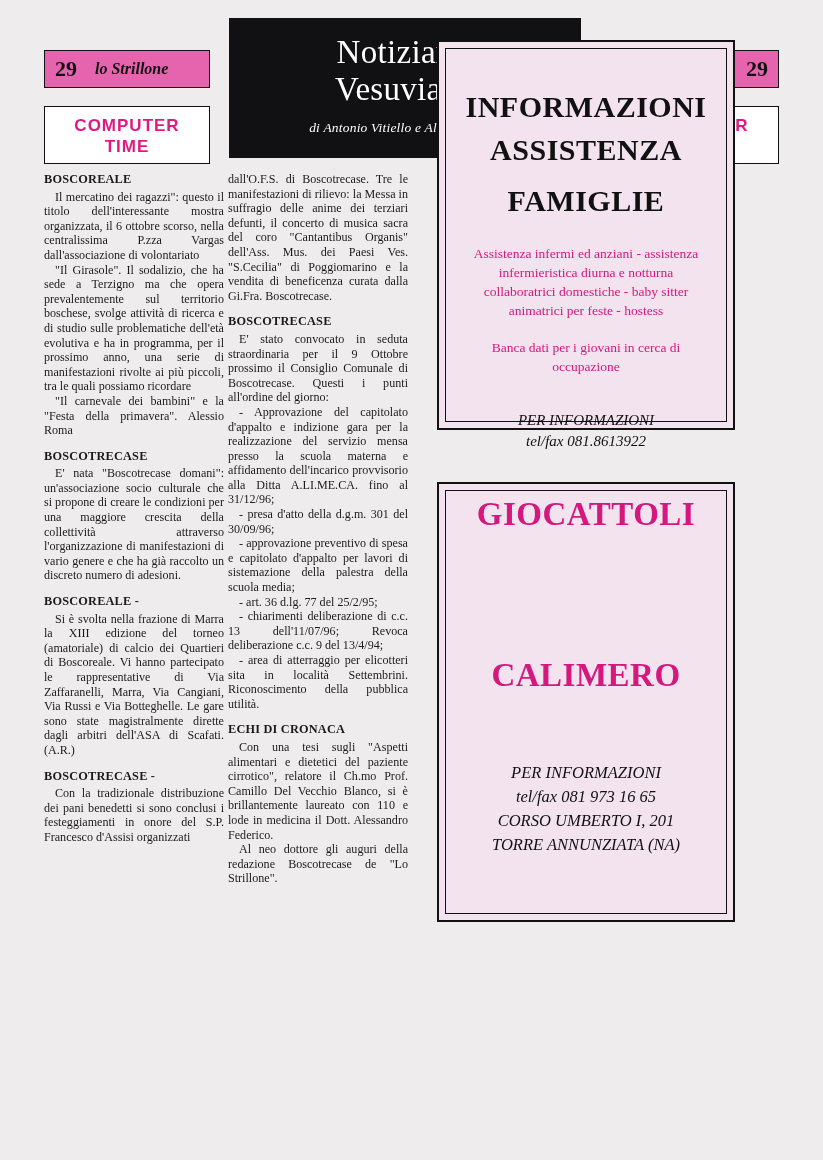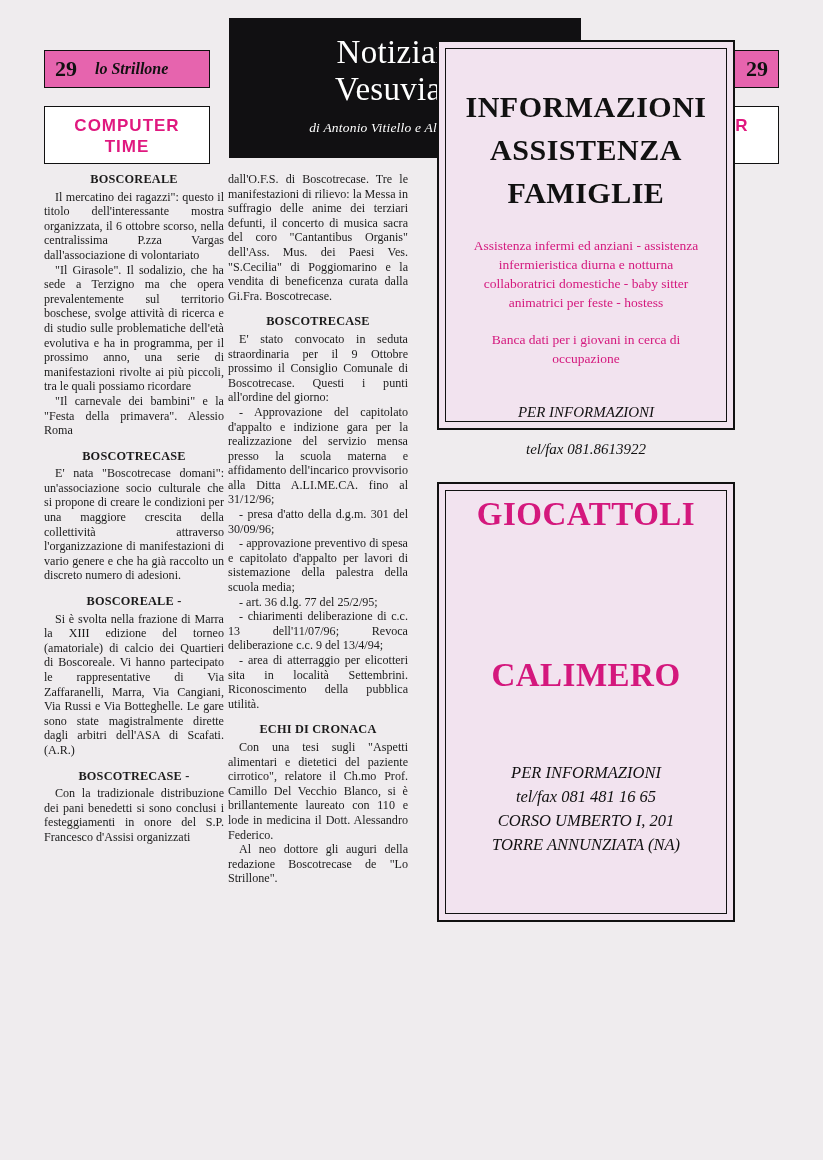--- a/index.html
+++ b/index.html
@@ -138,21 +138,21 @@
   .col2 { left: 184px; }
   .col p {
     margin: 0 0 0 0;
     text-indent: 11px;
     hyphens: auto;
   }
   .col h3 {
     margin: 11px 0 3px 0;
     font-size: 12.3px;
     font-weight: bold;
-    text-align: center;
+    text-align: left;
     text-indent: 0;
     letter-spacing: 0.2px;
   }
   .col h3.first { margin-top: 0; }
 
   
   .ad {
     position: absolute;
     background: #f2e3ef;
     border: 2.5px solid #111;
@@ -289,32 +289,32 @@
       <h3>ECHI DI CRONACA</h3>
       <p>Con una tesi sugli "Aspetti alimentari e dietetici del paziente cirrotico", relatore il Ch.mo Prof. Camillo Del Vecchio Blanco, si è brillantemente laureato con 110 e lode in medicina il Dott. Alessandro Federico.</p>
       <p>Al neo dottore gli auguri della redazione Boscotrecase de "Lo Strillone".</p>
     </div>
   </div>
 
   <div class="ad ad1">
     <div class="ad-inner">
       <div class="a-title">INFORMAZIONI</div>
       <div class="a-title" style="margin-top:0">ASSISTENZA</div>
-      <div class="a-title" style="margin-top:0">FAMIGLIE</div>
+      <div class="a-title" style="margin-top:8px">FAMIGLIE</div>
       <div class="a-body">Assistenza infermi ed anziani - assistenza infermieristica diurna e notturna collaboratrici domestiche - baby sitter animatrici per feste - hostess</div>
       <div class="a-body2">Banca dati per i giovani in cerca di occupazione</div>
       <div class="a-info">PER INFORMAZIONI</div>
-      <div class="a-info" style="margin-top:16px">tel/fax 081.8613922</div>
+      <div class="a-info" style="margin-top:0">tel/fax 081.8613922</div>
     </div>
   </div>
 
   <div class="ad ad2">
     <div class="ad-inner">
       <div class="b-title" style="margin-top:0">GIOCATTOLI</div>
       <div class="b-title">CALIMERO</div>
       <div class="b-info">PER INFORMAZIONI</div>
-      <div class="b-info" style="margin-top:0">tel/fax 081 481 16 65</div>
+      <div class="b-info" style="margin-top:0">tel/fax 081 973 16 65</div>
       <div class="b-info" style="margin-top:0">CORSO UMBERTO I, 201</div>
       <div class="b-info" style="margin-top:0">TORRE ANNUNZIATA (NA)</div>
     </div>
   </div>
 
 </div>
 
 </body></html>

